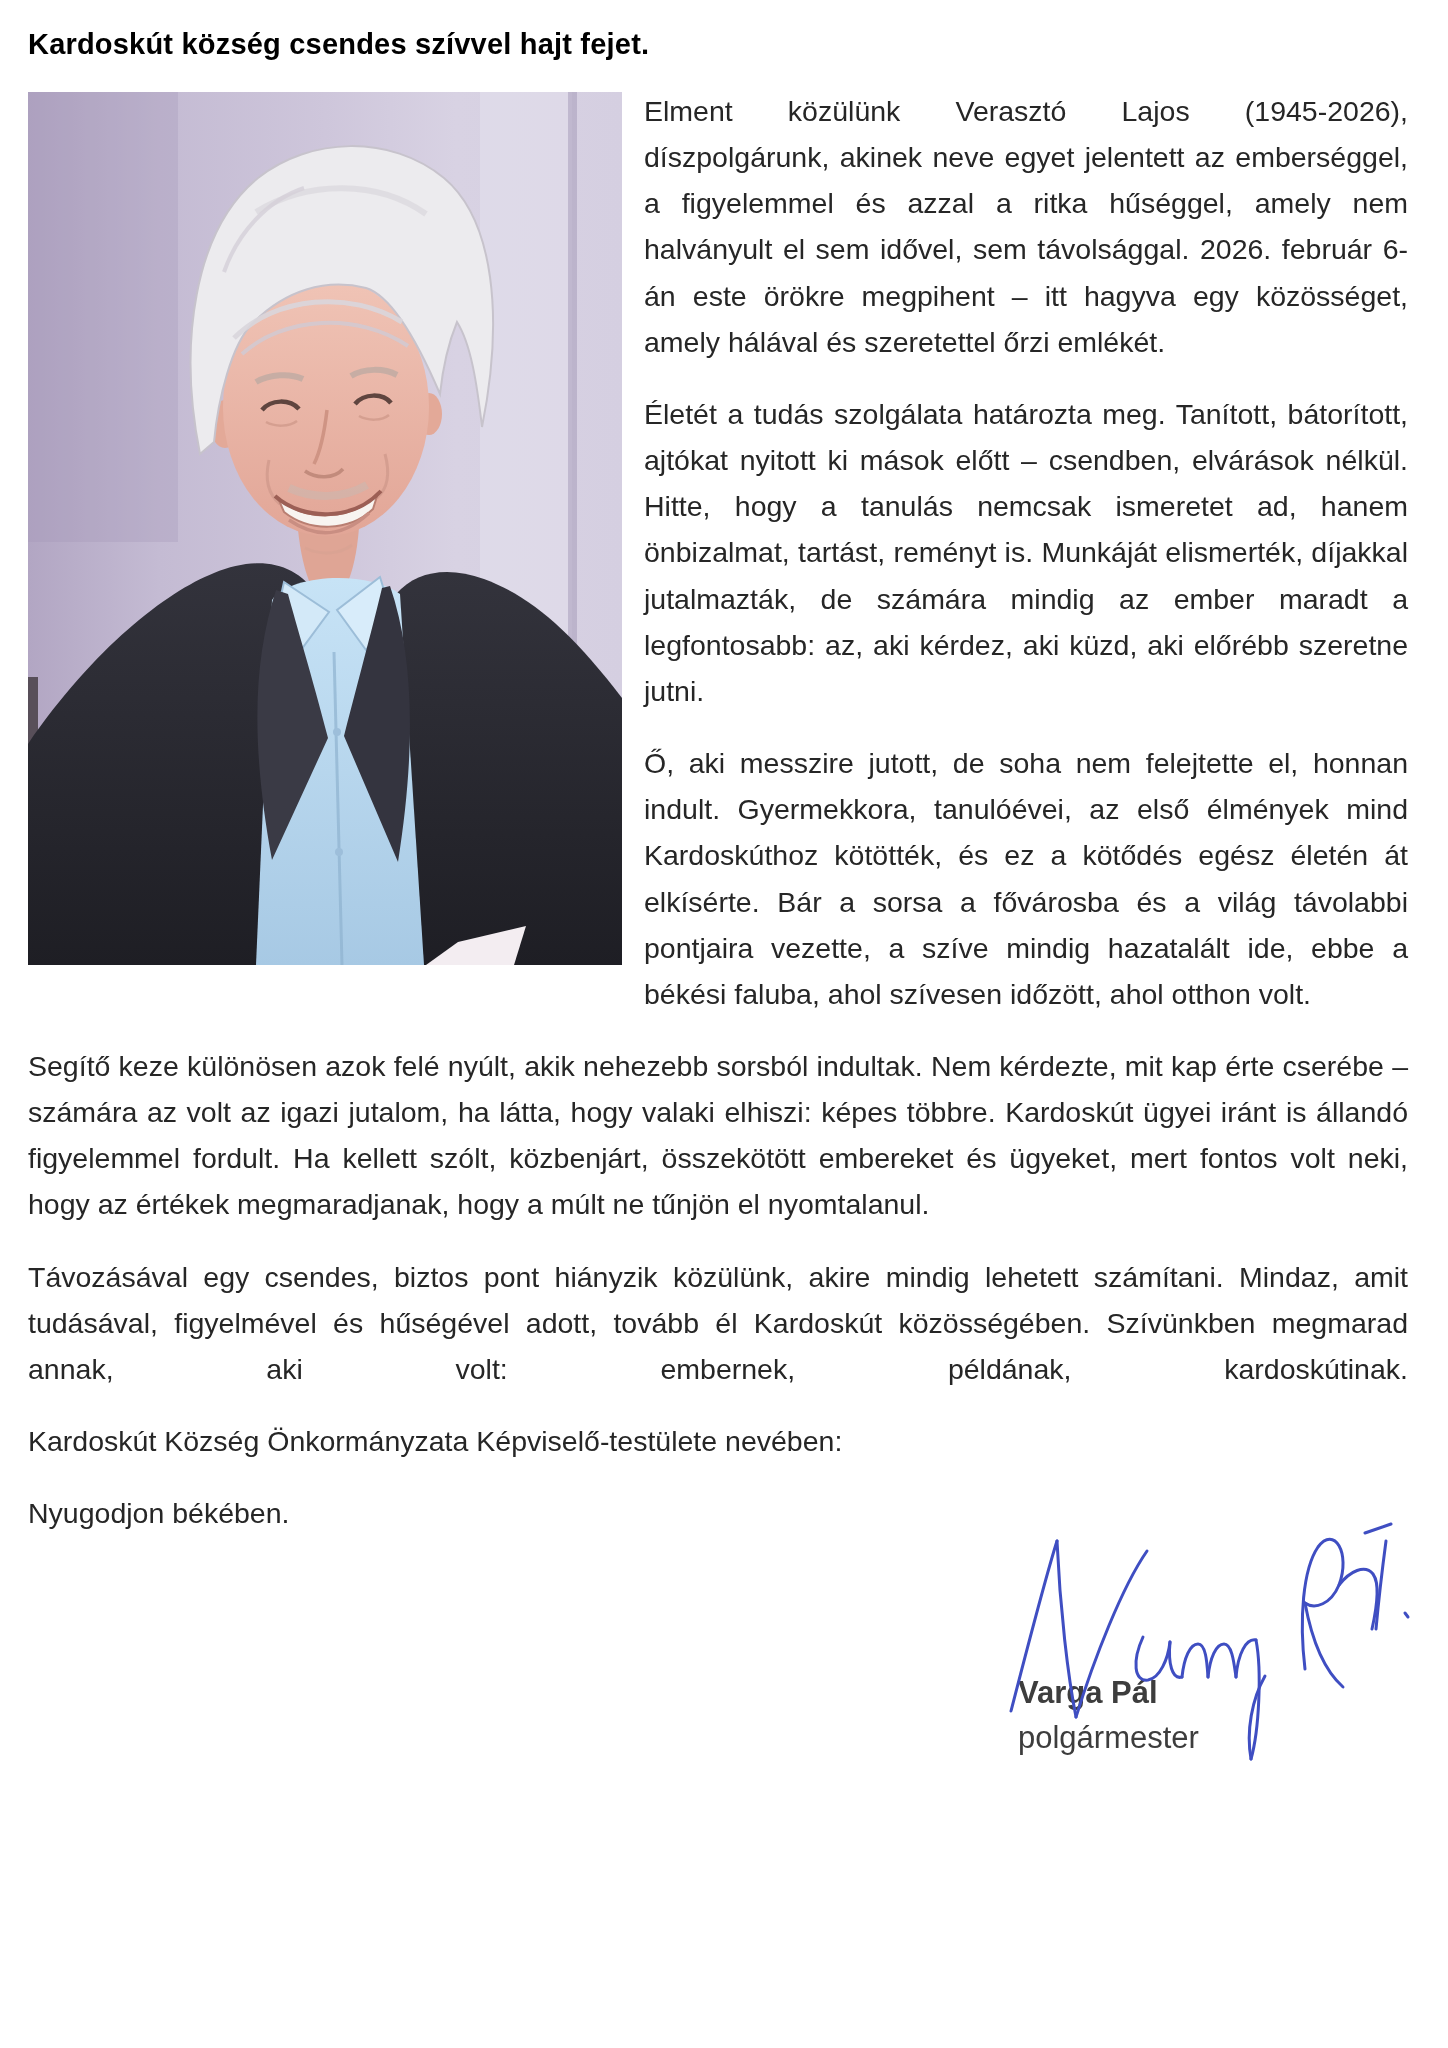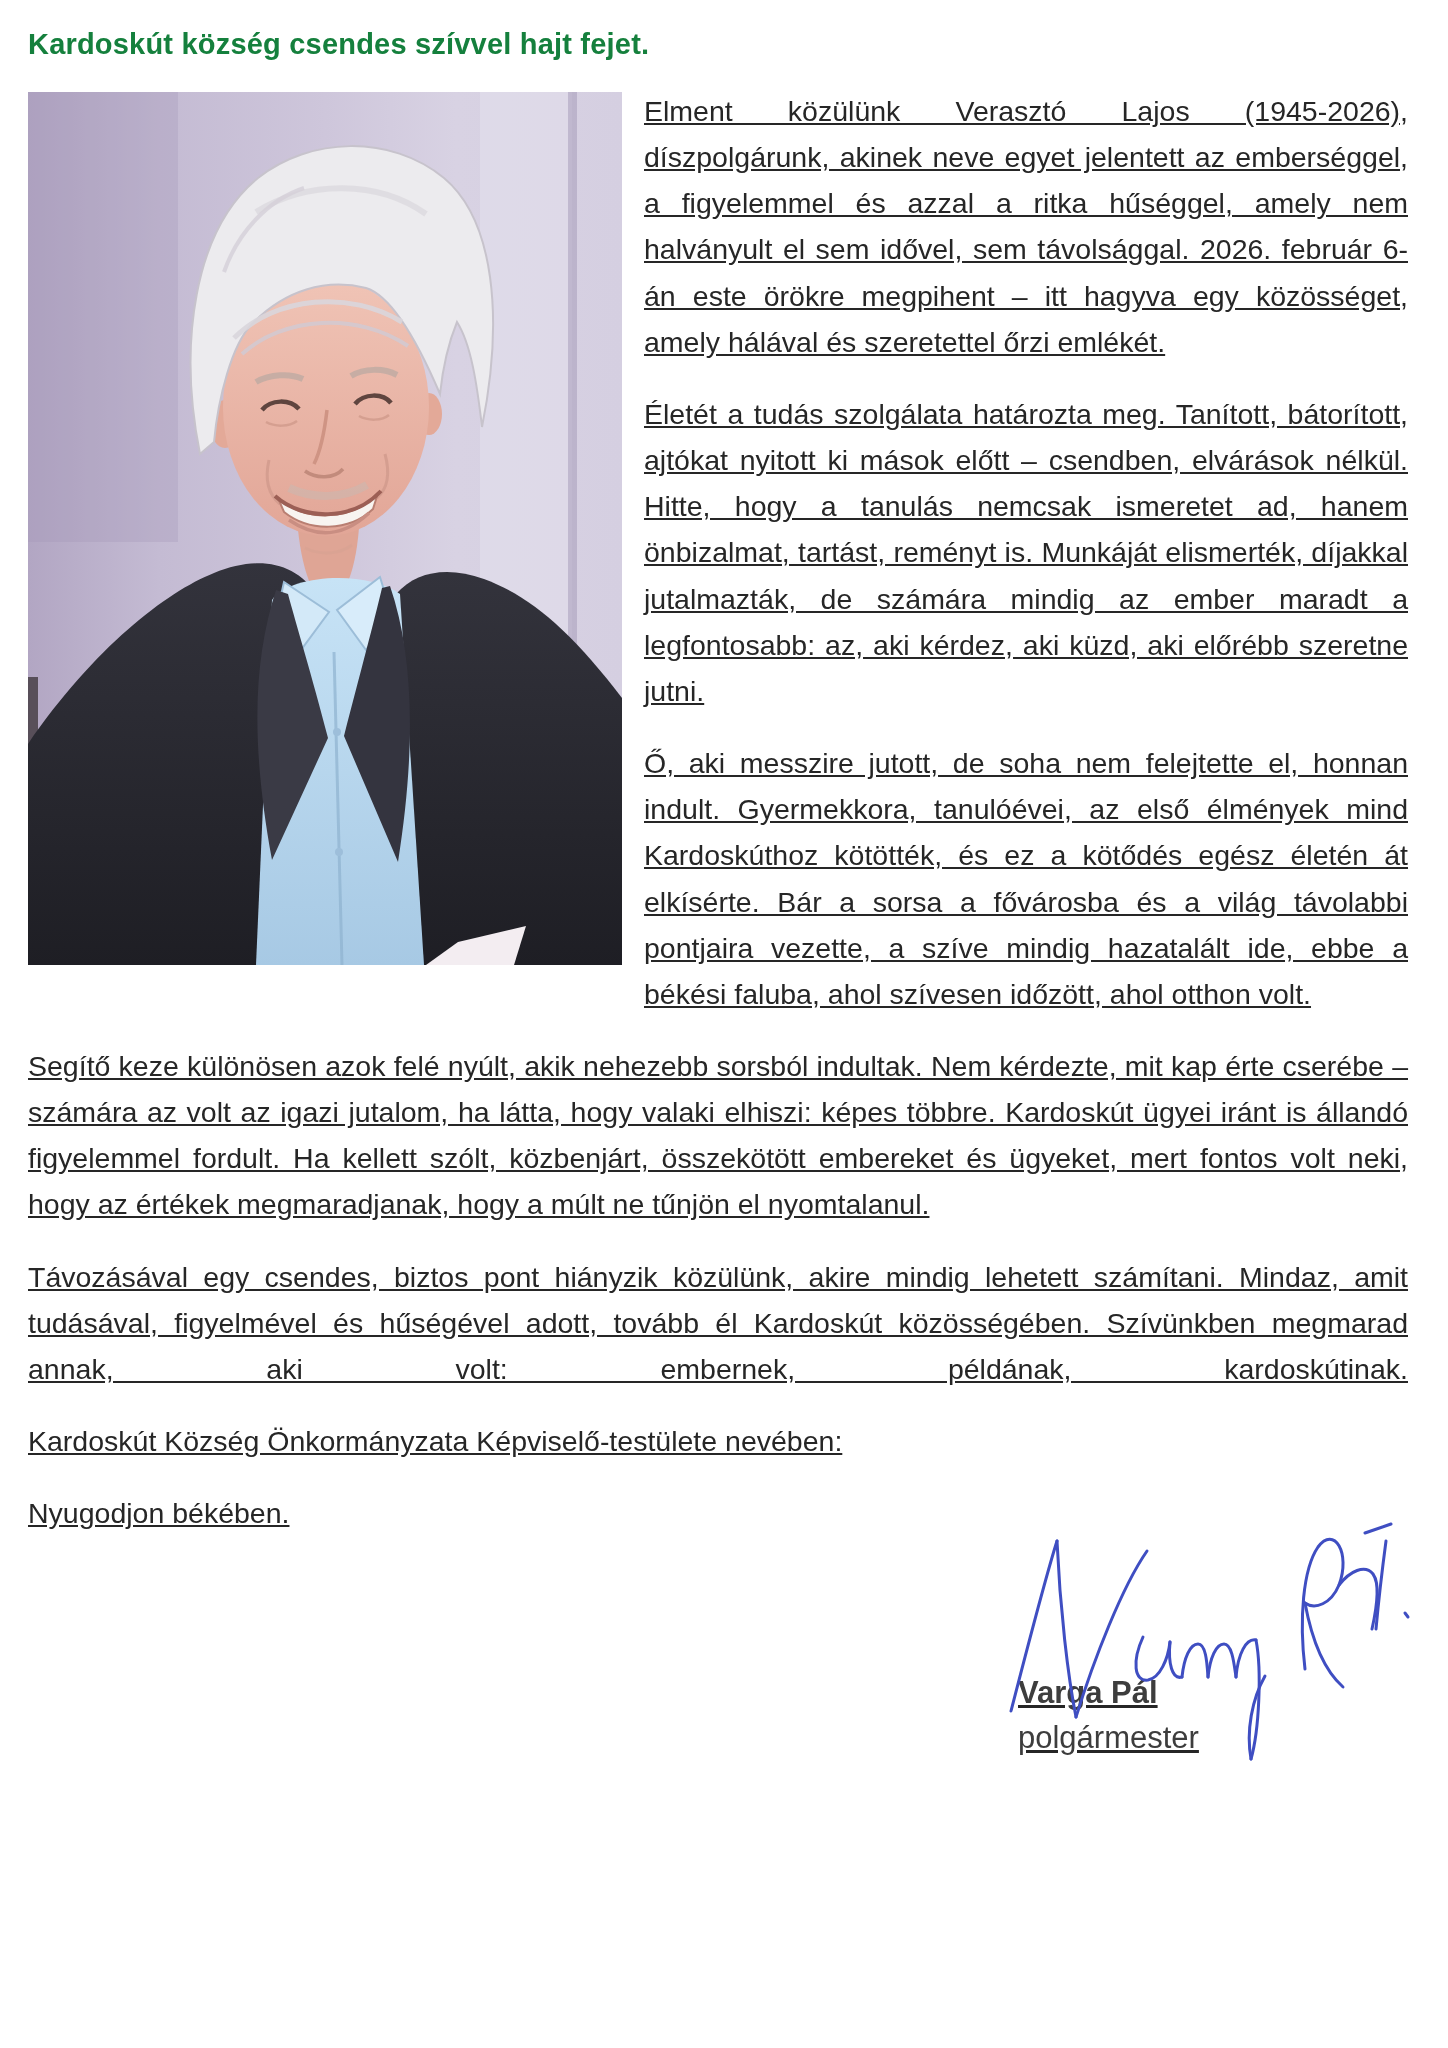--- a/index.html
+++ b/index.html
@@ -17,28 +17,27 @@
     padding: 26px 40px 0 28px;
     font-family: "Liberation Sans", sans-serif;
     color: #262626;
     overflow: hidden;
   }
   .doc-title {
     margin: 0 0 26px 0;
     font-size: 29px;
     line-height: 36px;
     font-weight: 700;
-    color: #15803d;
+    color: #000000;
     letter-spacing: 0.2px;
   }
   .doc-body {
     font-size: 28.5px;
     line-height: 1.62;
     text-align: justify;
-    text-decoration: underline;
   }
   .doc-body p {
     margin: 0 0 26px 0;
   }
   p.justify-last {
     text-align-last: justify;
   }
   figure.photo {
     float: left;
     width: 594px;

